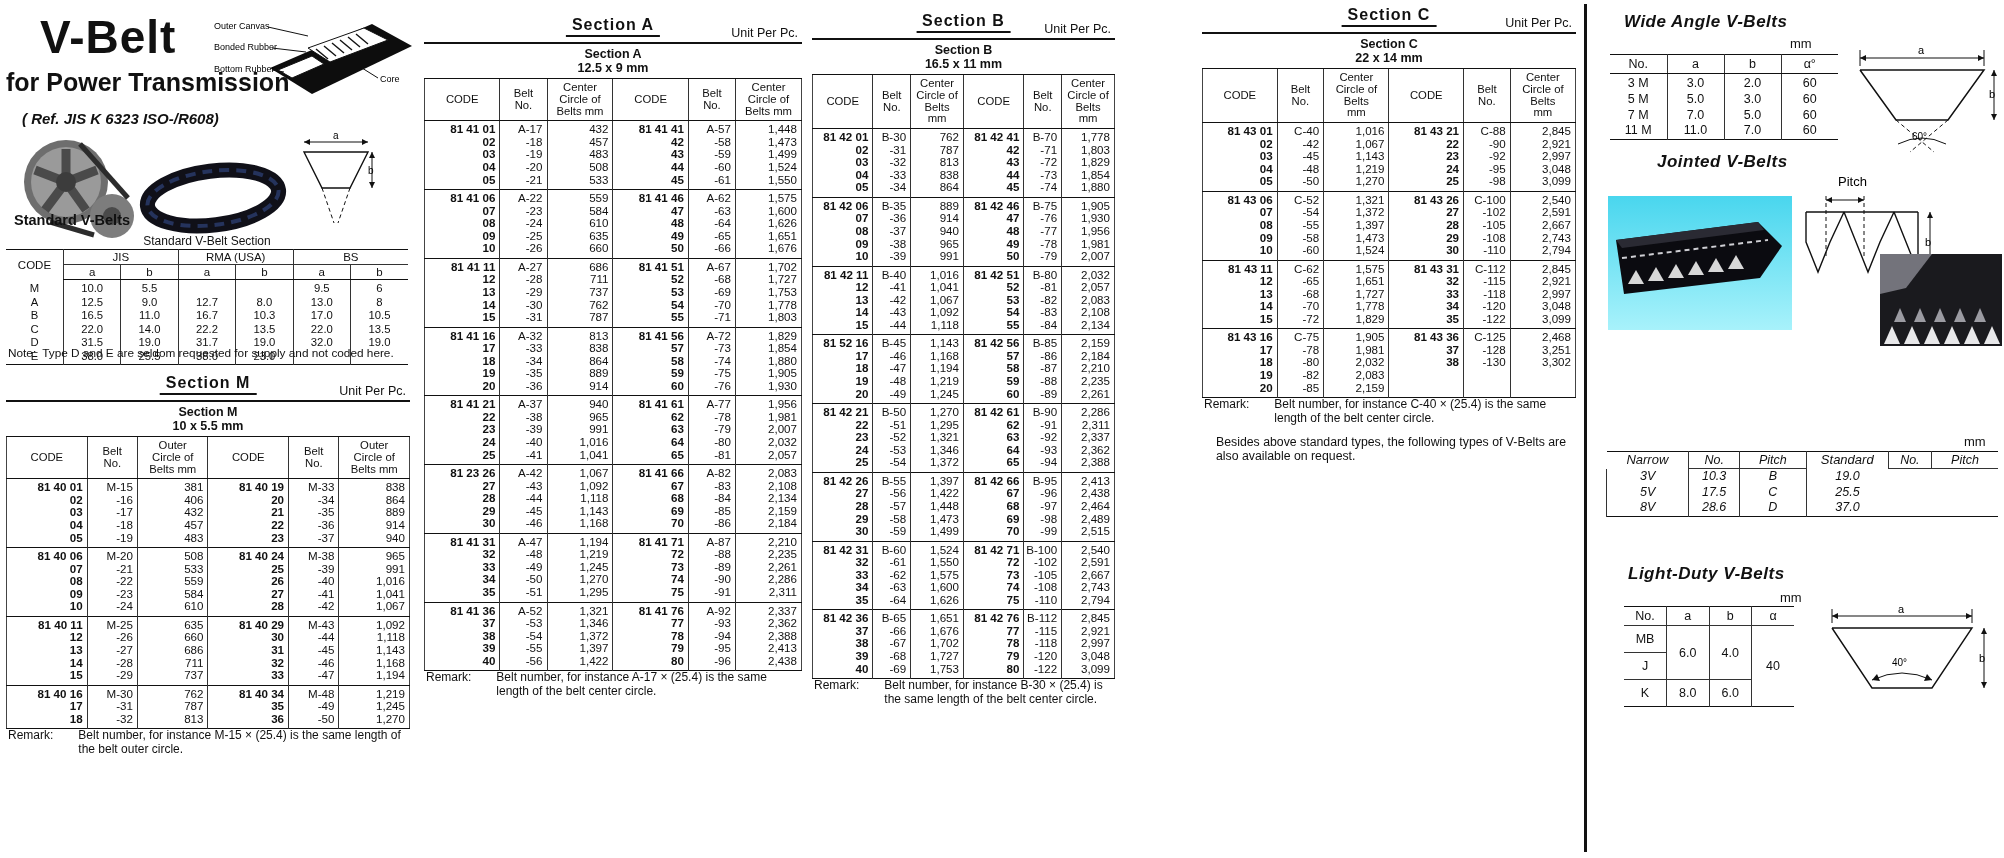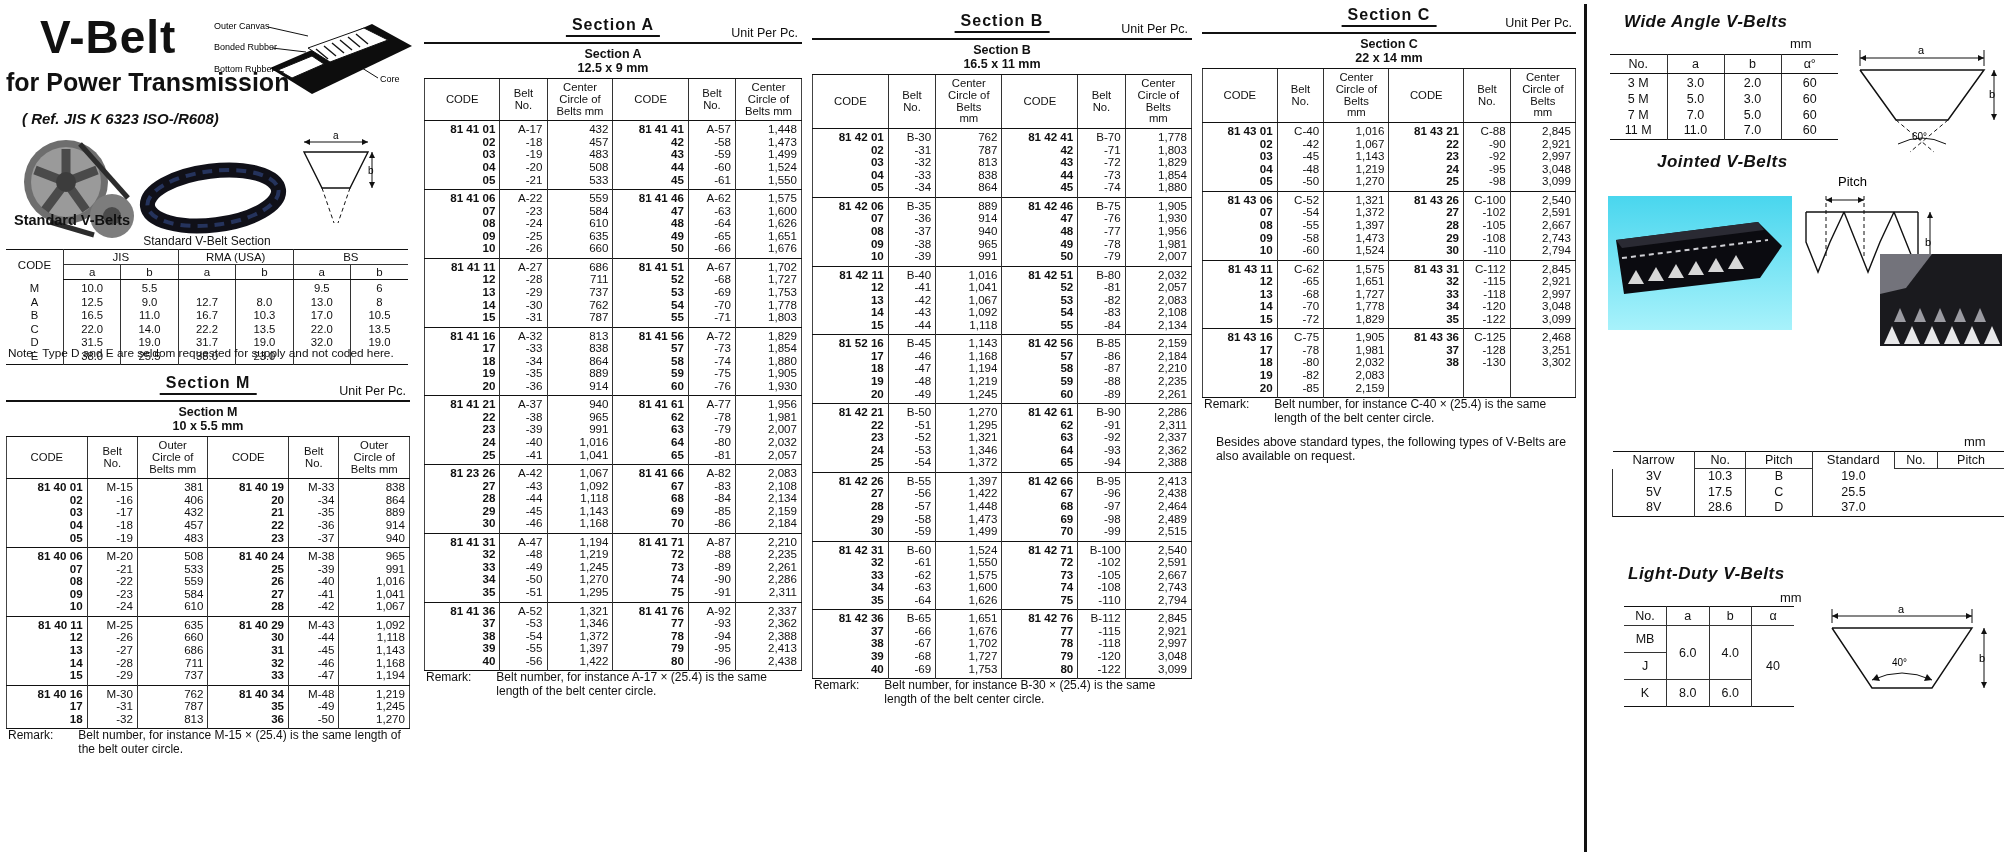--- a/index.html
+++ b/index.html
@@ -47,21 +47,21 @@
   table.std th.noL{border-left:none;}
   table.std thead tr:last-child th{border-bottom:1.4px solid #111;}
   table.std th.grp{border-bottom:1.1px solid #333;}
   table.std td{font-size:11.3px;line-height:11.6px;text-align:center;border-left:1.2px solid #333;}
   table.std td:first-child{border-left:none;}
   table.std tbody tr:first-child td{padding-top:3px;}
   .note{position:absolute;left:2px;top:331px;font-size:11.8px;line-height:13px;display:flex;gap:6px;width:400px;}
   .m-block{left:0px;top:358px;width:404px;}
   
   .col-a{left:424px;top:16px;width:378px;}
-  .col-b{left:812px;top:12px;width:380px;}
+  .col-b{left:812px;top:12px;width:303px;}
   .col-c{left:1202px;top:6px;width:374px;}
   
   .divider{position:absolute;left:1584px;top:4px;width:3px;height:848px;background:#111;}
   .col-right{position:absolute;left:1602px;top:4px;width:400px;height:850px;}
   .rp-title{font-size:17px;font-weight:bold;font-style:italic;letter-spacing:.5px;}
   #wa-title{position:absolute;left:22px;top:8px;}
   .mm{position:absolute;font-size:13px;}
   #wa-mm{left:188px;top:32px;}
   .wa-wrap{position:absolute;left:8px;top:50px;width:228px;}
   table.rp{width:100%;border-collapse:collapse;table-layout:fixed;
@@ -69,21 +69,21 @@
   table.rp th{font-weight:normal;font-size:12.5px;padding:2px 0;border-bottom:1.4px solid #111;}
   table.rp td{font-size:12.5px;line-height:13.8px;text-align:center;}
   table.rp td.vl,table.rp th.vl{border-left:1.2px solid #333;}
   table.rp tbody tr:first-child td{padding-top:3px;}
   #wa-diagram{position:absolute;left:248px;top:36px;}
   #joint-title{position:absolute;left:40px;top:148px;margin-left:15px;}
   #joint-photo{position:absolute;left:6px;top:192px;}
   #pitch-diagram{position:absolute;left:196px;top:168px;}
   #ribbed-photo{position:absolute;left:278px;top:250px;}
   #ns-mm{left:362px;top:430px;}
-  .ns-wrap{position:absolute;left:10px;top:447px;width:392px;}
+  .ns-wrap{position:absolute;left:4px;top:447px;width:392px;font-style:italic;}
   table.ns{width:100%;border-collapse:collapse;table-layout:fixed;
            border-top:1.6px solid #111;border-bottom:1.6px solid #111;}
   table.ns th{font-weight:normal;font-size:12.5px;padding:1px 0;}
   table.ns th.hd{border-bottom:1.3px solid #333;}
   table.ns td{font-size:12.5px;line-height:13.6px;text-align:center;}
   table.ns .vl{border-left:1.2px solid #333;}
   table.ns td.biglabel{font-size:13px;}
   #ld-title{position:absolute;left:26px;top:560px;}
   #ld-mm{left:178px;top:586px;}
   .ld-wrap{position:absolute;left:22px;top:602px;width:170px;}

